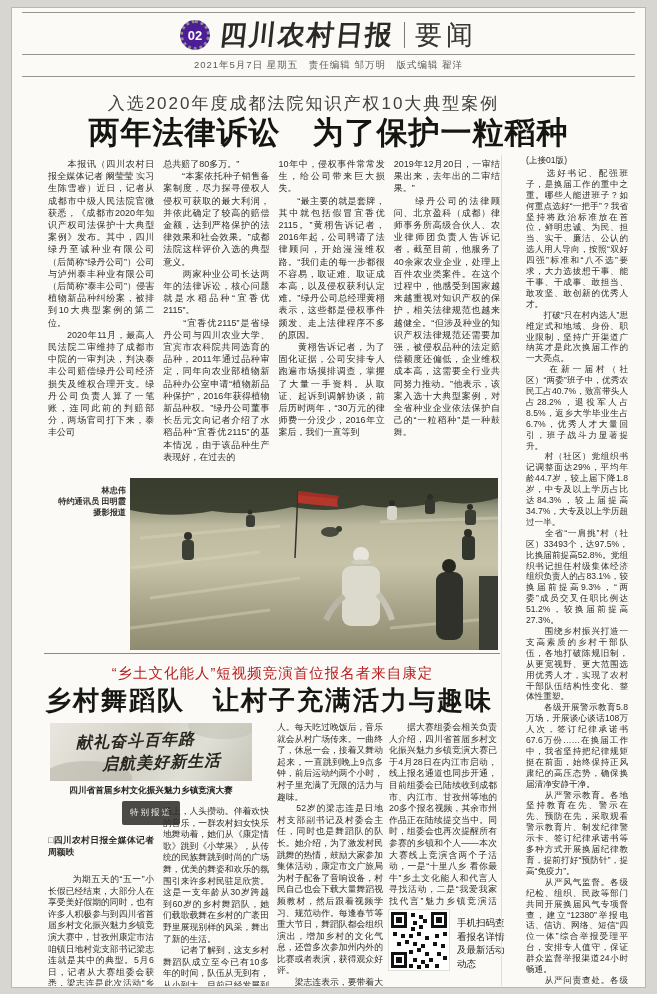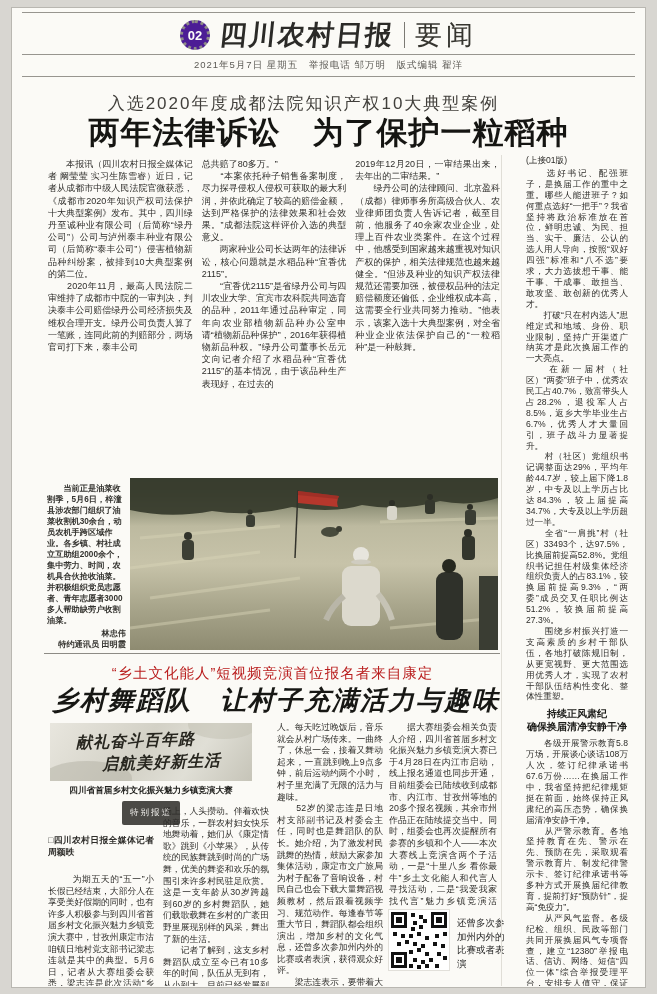--- a/index.html
+++ b/index.html
@@ -40,22 +40,22 @@
   .photo-caption{position:absolute;left:47px;top:483px;width:79px;height:168px;
     font-size:8.2px;line-height:11px;font-weight:bold;color:#34332f;
     overflow:hidden;}
   .photo-caption .credits{text-align:right;margin-top:2px;}
   .photo{position:absolute;left:130px;top:478px;width:368px;height:172px;
     overflow:hidden;background:#b3b098;}
   
   .rule-a3{position:absolute;left:44px;top:653px;width:456px;height:1px;background:#8d8b85;}
   .a3-kicker{position:absolute;left:45px;top:664px;width:455px;text-align:center;
     font-size:14.5px;color:#b91c1c;letter-spacing:1px;}
-  .a3-title{position:absolute;left:45px;top:683px;width:455px;text-align:right;
-    font-size:26px;font-weight:900;color:#171714;letter-spacing:2px;font-style:italic;}
+  .a3-title{position:absolute;left:45px;top:683px;width:455px;text-align:left;
+    font-size:26px;font-weight:900;color:#171714;letter-spacing:2px;}
   
   .banner{position:absolute;left:50px;top:723px;width:202px;}
   .banner-art{height:58px;background:linear-gradient(125deg,#e8e6de 0%,#d3d1c6 45%,#e0dfd6 70%,#c6c4b8 100%);
     position:relative;overflow:hidden;}
   .banner-art .mtn{position:absolute;left:-8px;bottom:-14px;width:90px;height:34px;
     background:#b7b5a8;border-radius:50% 50% 0 0;opacity:.55;}
   .banner-art .mtn2{position:absolute;right:-6px;top:-12px;width:70px;height:28px;
     background:#c2c0b2;border-radius:0 0 50% 50%;opacity:.5;}
   .banner-l1,.banner-l2{position:relative;font-family:"DejaVu Serif","Liberation Serif",serif;
     font-weight:bold;font-style:italic;font-size:16px;color:#27261f;
@@ -92,38 +92,40 @@
 <div class="rule" style="top:12px;left:22px;width:613px;"></div>
 <div class="rule" style="top:54px;left:22px;width:613px;"></div>
 <div class="rule" style="top:76px;left:22px;width:613px;"></div>
 
 <div class="masthead-row">
   <div class="pagenum-badge">02</div>
   <div class="masthead-name">四川农村日报</div>
   <div class="masthead-sep"></div>
   <div class="masthead-section">要闻</div>
 </div>
-<div class="dateline">2021年5月7日 星期五　举报电话 邹万明　版式编辑 翟洋</div>
+<div class="dateline">2021年5月7日 星期五　责任编辑 邹万明　版式编辑 翟洋</div>
 
 <div class="a1-kicker">入选2020年度成都法院知识产权10大典型案例</div>
 <div class="a1-title">两年法律诉讼　为了保护一粒稻种</div>
 
 <div class="a1cols">
   <div class="bodycol">　　本报讯（四川农村日报全媒体记者 阚莹莹 实习生陈雪睿）近日，记者从成都市中级人民法院官微获悉，《成都市2020年知识产权司法保护十大典型案例》发布。其中，四川绿丹至诚种业有限公司（后简称“绿丹公司”）公司与泸州泰丰种业有限公司（后简称“泰丰公司”）侵害植物新品种纠纷案，被排到10大典型案例的第二位。
 　　2020年11月，最高人民法院二审维持了成都市中院的一审判决，判决泰丰公司赔偿绿丹公司经济损失及维权合理开支。绿丹公司负责人算了一笔账，连同此前的判赔部分，两场官司打下来，泰丰公司</div>
   <div class="bodycol">总共赔了80多万。”
 　　“本案依托种子销售备案制度，尽力探寻侵权人侵权可获取的最大利润，并依此确定了较高的赔偿金额，达到严格保护的法律效果和社会效果。”成都法院这样评价入选的典型意义。
 　　两家种业公司长达两年的法律诉讼，核心问题就是水稻品种“宜香优2115”。
 　　“宜香优2115”是省绿丹公司与四川农业大学、宜宾市农科院共同选育的品种，2011年通过品种审定，同年向农业部植物新品种办公室申请“植物新品种保护”，2016年获得植物新品种权。”绿丹公司董事长岳元文向记者介绍了水稻品种“宜香优2115”的基本情况，由于该品种生产表现好，在过去的</div>
+  <div class="bodycol">10年中，侵权事件常常发生，给公司带来巨大损失。
+　　“最主要的就是套牌，其中就包括假冒宜香优2115。”黄栩告诉记者，2016年起，公司聘请了法律顾问，开始漫漫维权路。“我们走的每一步都很不容易，取证难、取证成本高，以及侵权获利认定难。”绿丹公司总经理黄栩表示，这些都是侵权事件频发、走上法律程序不多的原因。
+　　黄栩告诉记者，为了固化证据，公司安排专人跑遍市场摸排调查，掌握了大量一手资料。从取证、起诉到调解协谈，前后历时两年，“30万元的律师费一分没少，2016年立案后，我们一直等到</div>
   <div class="bodycol">2019年12月20日，一审结果出来，去年出的二审结果。”
 　　绿丹公司的法律顾问、北京盈科（成都）律师事务所高级合伙人、农业律师团负责人告诉记者，截至目前，他服务了40余家农业企业，处理上百件农业类案件。在这个过程中，他感受到国家越来越重视对知识产权的保护，相关法律规范也越来越健全。“但涉及种业的知识产权法律规范还需要加强，被侵权品种的法定赔偿额度还偏低，企业维权成本高，这需要全行业共同努力推动。”他表示，该案入选十大典型案例，对全省种业企业依法保护自己的“一粒稻种”是一种鼓舞。</div>
 </div>
 
 <div class="photo-caption">
-  <span>　　当前正是油菜收割季，5月6日，梓潼县涉农部门组织了油菜收割机30余台，动员农机手跨区域作业。各乡镇、村社成立互助组2000余个，集中劳力、时间，农机具合伙抢收油菜。并积极组织党员志愿者、青年志愿者3000多人帮助缺劳户收割油菜。</span>
   <div class="credits">
     <div>林忠伟</div>
     <div>特约通讯员 田明霞</div>
     <div>摄影报道</div>
   </div>
 </div>
 
 <div class="photo">
   <svg width="368" height="172" viewBox="0 0 368 172">
     <defs>
@@ -243,33 +245,29 @@
       <rect x="24" y="48" width="4" height="4"></rect>
         <rect x="32" y="50" width="4" height="4"></rect>
       <rect x="40" y="48" width="4" height="4"></rect>
         <rect x="46" y="54" width="4" height="4"></rect>
       <rect x="28" y="55" width="4" height="4"></rect>
         <rect x="36" y="54" width="4" height="4"></rect>
       <rect x="20" y="54" width="4" height="4"></rect>
     </g>
   </svg>
 </div>
-<div class="qr-caption">还曾多次参加州内外的比赛或者表演</div>
+<div class="qr-caption">手机扫码查看报名详情及最新活动动态</div>
 
 <div class="vdiv"></div>
 <div class="a2col">
   <div class="a2-cont">(上接01版)</div>
   <div class="a2-part">　　选好书记、配强班子，是换届工作的重中之重。哪些人能进班子？如何重点选好“一把手”？我省坚持将政治标准放在首位，鲜明忠诚、为民、担当、实干、廉洁、公认的选人用人导向，按照“双好四强”标准和“八不选”要求，大力选拔想干事、能干事、干成事、敢担当、敢攻坚、敢创新的优秀人才。
 　　打破“只在村内选人”思维定式和地域、身份、职业限制，坚持广开渠道广纳英才是此次换届工作的一大亮点。
 　　在新一届村（社区）“两委”班子中，优秀农民工占40.7%，致富带头人占28.2%，退役军人占8.5%，返乡大学毕业生占6.7%，优秀人才大量回引，班子战斗力显著提升。
 　　村（社区）党组织书记调整面达29%，平均年龄44.7岁，较上届下降1.8岁，中专及以上学历占比达84.3%，较上届提高34.7%，大专及以上学历超过一半。
 　　全省“一肩挑”村（社区）33493个，达97.5%，比换届前提高52.8%。党组织书记担任村级集体经济组织负责人的占83.1%，较换届前提高9.3%，“两委”成员交叉任职比例达51.2%，较换届前提高27.3%。
 　　围绕乡村振兴打造一支高素质的乡村干部队伍，各地打破陈规旧制，从更宽视野、更大范围选用优秀人才，实现了农村干部队伍结构性变化、整体性重塑。</div>
-  <div class="a2-subhead">
-    <div>持续正风肃纪</div>
-    <div>确保换届清净安静干净</div>
-  </div>
   <div class="a2-part">　　各级开展警示教育5.8万场，开展谈心谈话108万人次，签订纪律承诺书67.6万份……在换届工作中，我省坚持把纪律规矩挺在前面，始终保持正风肃纪的高压态势，确保换届清净安静干净。
 　　从严警示教育。各地坚持教育在先、警示在先、预防在先，采取观看警示教育片、制发纪律警示卡、签订纪律承诺书等多种方式开展换届纪律教育，提前打好“预防针”，提高“免疫力”。
 　　从严风气监督。各级纪检、组织、民政等部门共同开展换届风气专项督查，建立“12380”举报电话、信访、网络、短信“四位一体”综合举报受理平台，安排专人值守，保证群众监督举报渠道24小时畅通。
 　　从严问责查处。各级建立换届信访举报快查快处机制，对信访举报和违纪违法问题，发现一起立案一起、查处一起、通报一起。信访举报同比下降89.6%，速查成功率100%，党员群众满意率大幅提升。
 　　换届风气关系着换届工作的成败，必须制定硬措施，以最坚决的态度、最严格的要求、最严明的纪律，持续匡正换届风气，真正把全面从严治党要求落地落实。基层普遍反映，换届是推动全面从严治党、持续正风肃纪向基层延伸的一次生动实践。</div>
 </div>
 
 </body></html>

